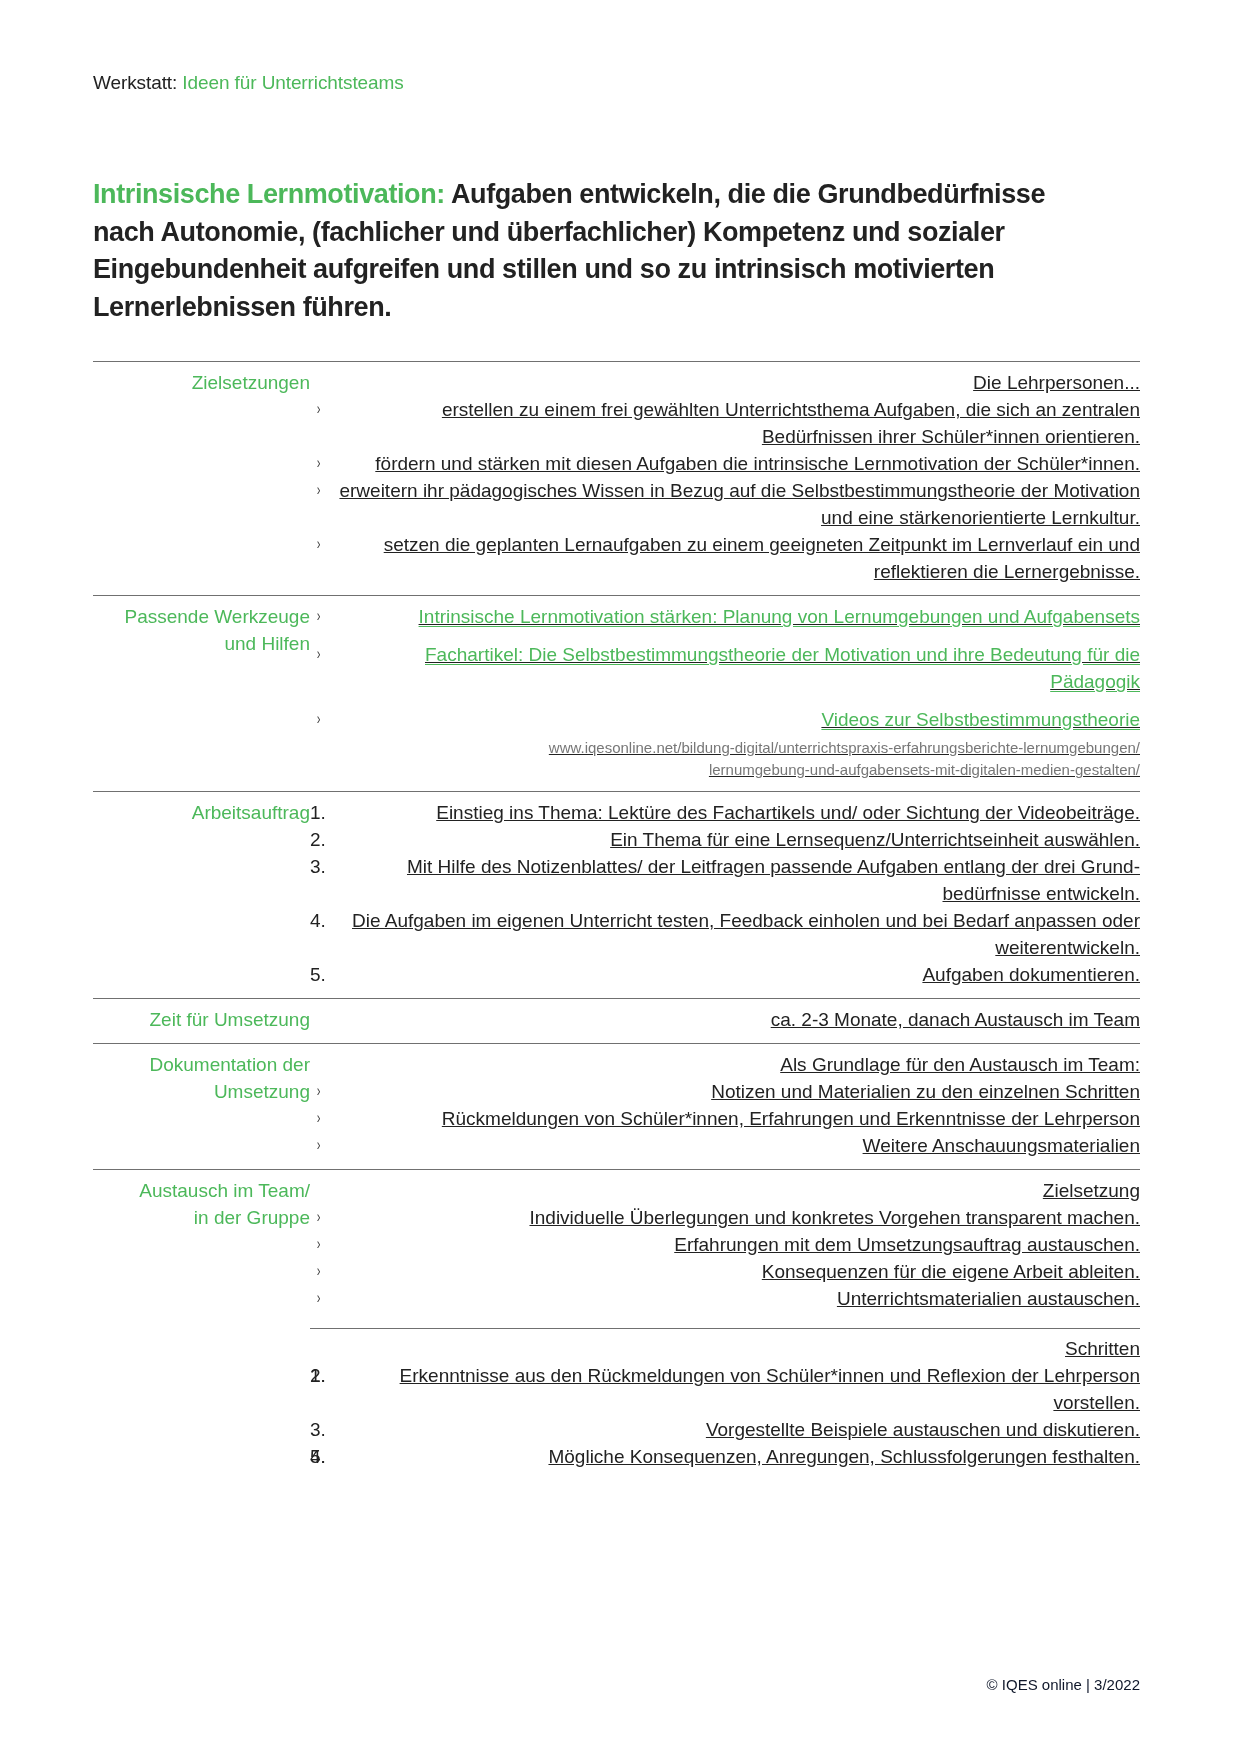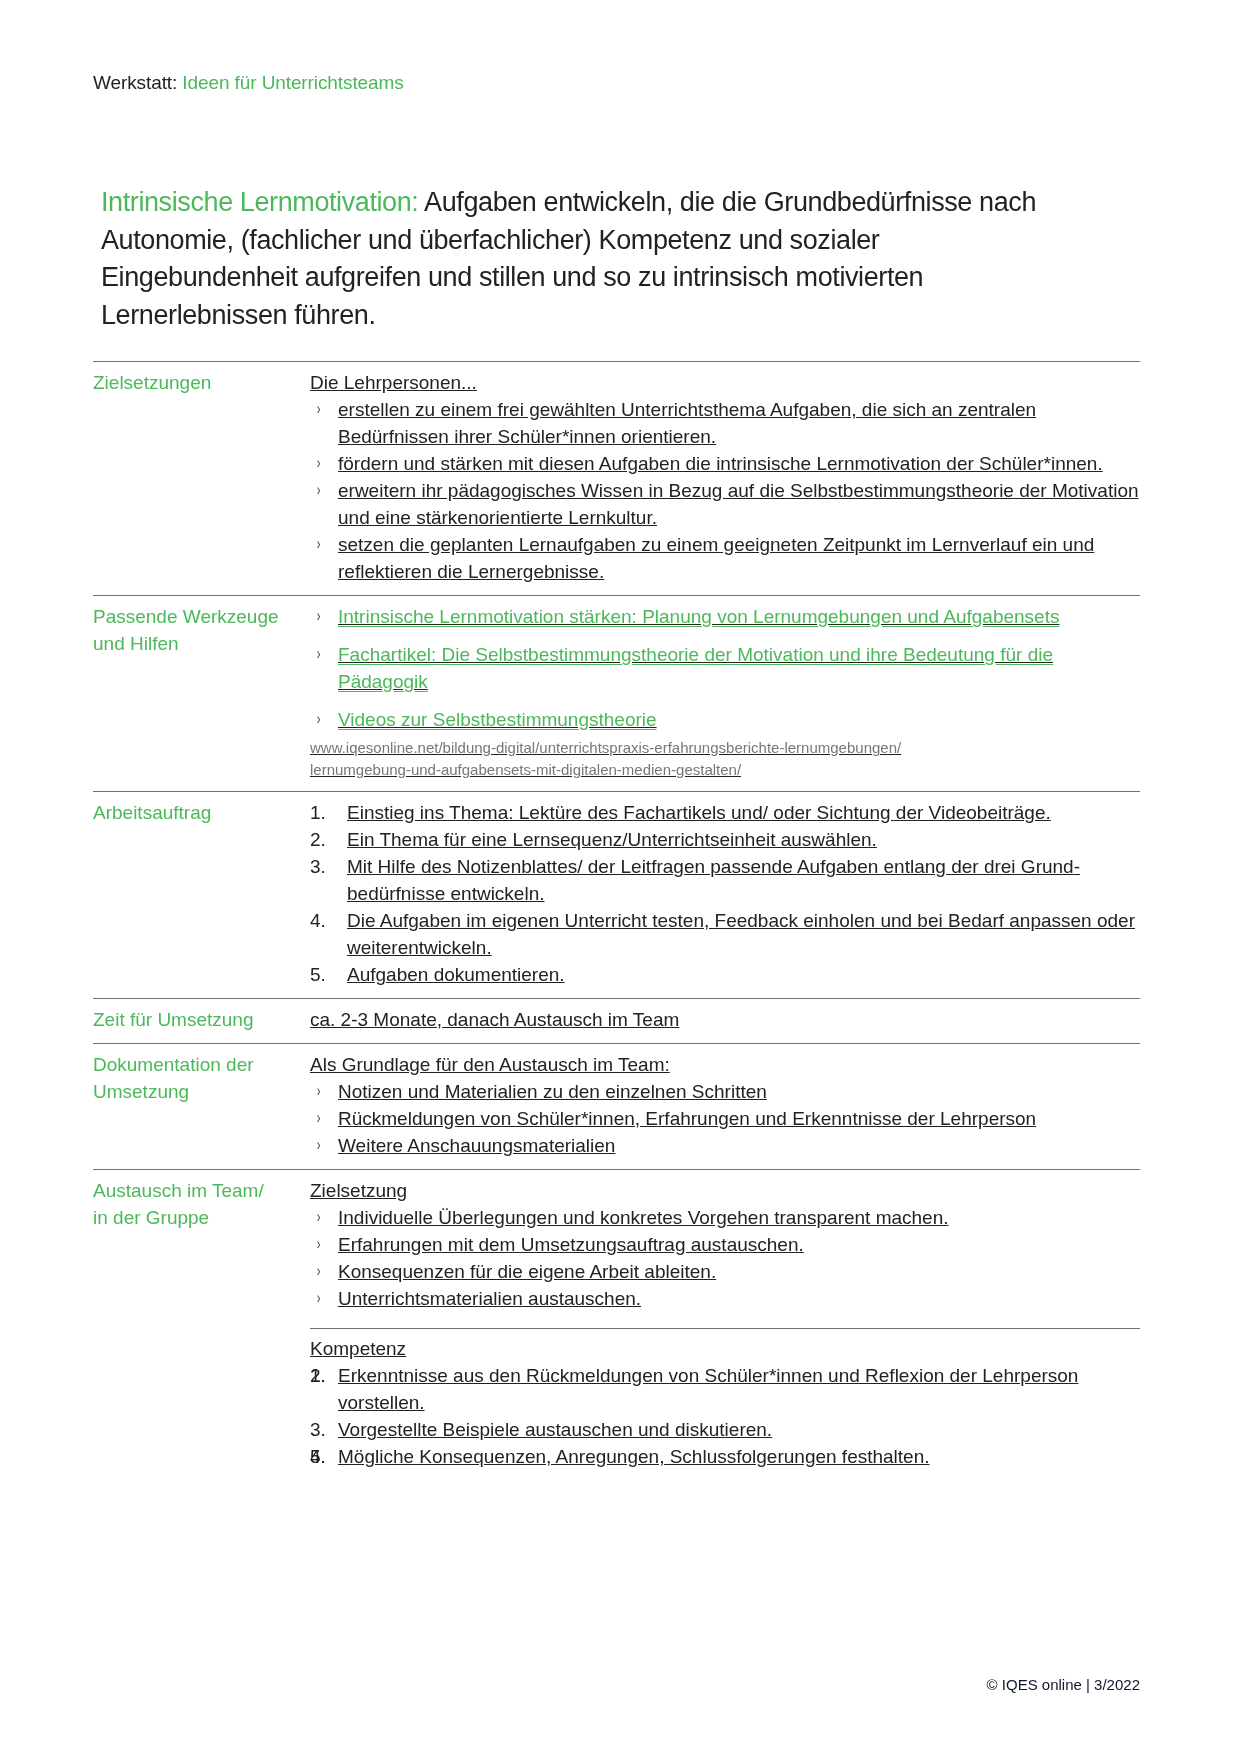--- a/index.html
+++ b/index.html
@@ -22,34 +22,35 @@
     }
     .title {
       position: absolute;
       left: 93px;
       top: 176px;
       width: 960px;
       font-size: 27px;
       line-height: 37.5px;
       letter-spacing: -0.4px;
       color: #222;
-      font-weight: normal;
-      margin: 8px;
+      font-weight: bold;
+      margin: 0;
     }
     .table {
       position: absolute;
       left: 93px;
       top: 361px;
       width: 1047px;
     }
     .row {
       display: flex;
       border-top: 1.5px solid #707070;
       padding-top: 7px;
       padding-bottom: 10px;
+      text-align: right;
     }
     .row-label {
       width: 217px;
       flex: 0 0 217px;
       font-size: 19px;
       line-height: 27px;
       color: #4cb85a;
     }
     .row-body {
       flex: 1;
@@ -199,21 +200,21 @@
     </div>
     <div class="row-body">
       <span class="intro">Zielsetzung</span>
       <ul class="chev">
         <li><span class="chev-icon">›</span><span>Individuelle Überlegungen und konkretes Vorgehen transparent machen.</span></li>
         <li><span class="chev-icon">›</span><span>Erfahrungen mit dem Umsetzungsauftrag austauschen.</span></li>
         <li><span class="chev-icon">›</span><span>Konsequenzen für die eigene Arbeit ableiten.</span></li>
         <li><span class="chev-icon">›</span><span>Unterrichtsmaterialien austauschen.</span></li>
       </ul>
       <div class="subsection">
-        <span class="intro">Kompetenz</span>
+        <span class="intro">Schritten</span>
         <ol class="num tight">
           <li><span class="num-marker">1.</span></li>
           <li><span class="num-marker">2.</span><span>Erkenntnisse aus den Rückmeldungen von Schüler*innen und Reflexion der Lehrperson vorstellen.</span></li>
           <li><span class="num-marker">3.</span><span>Vorgestellte Beispiele austauschen und diskutieren.</span></li>
           <li><span class="num-marker">4.</span></li>
           <li><span class="num-marker">5.</span><span>Mögliche Konsequenzen, Anregungen, Schlussfolgerungen festhalten.</span></li>
         </ol>
       </div>
     </div>
   </div>

